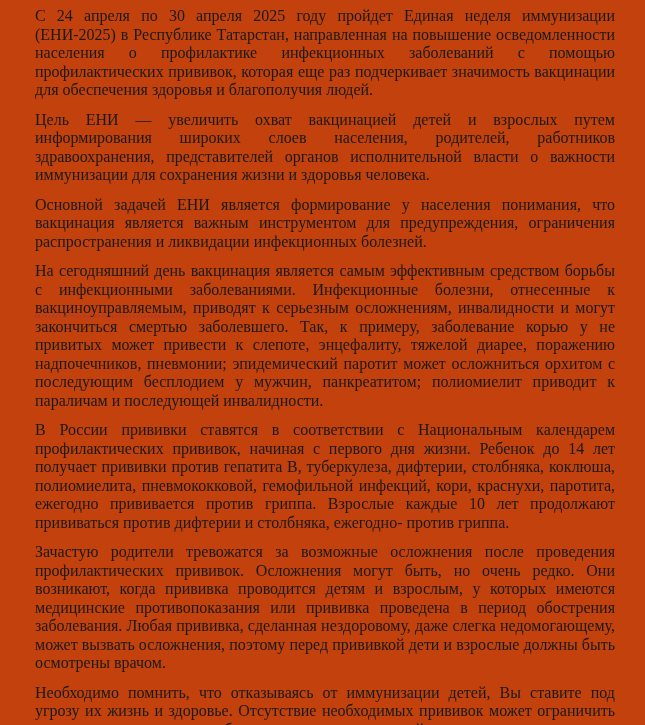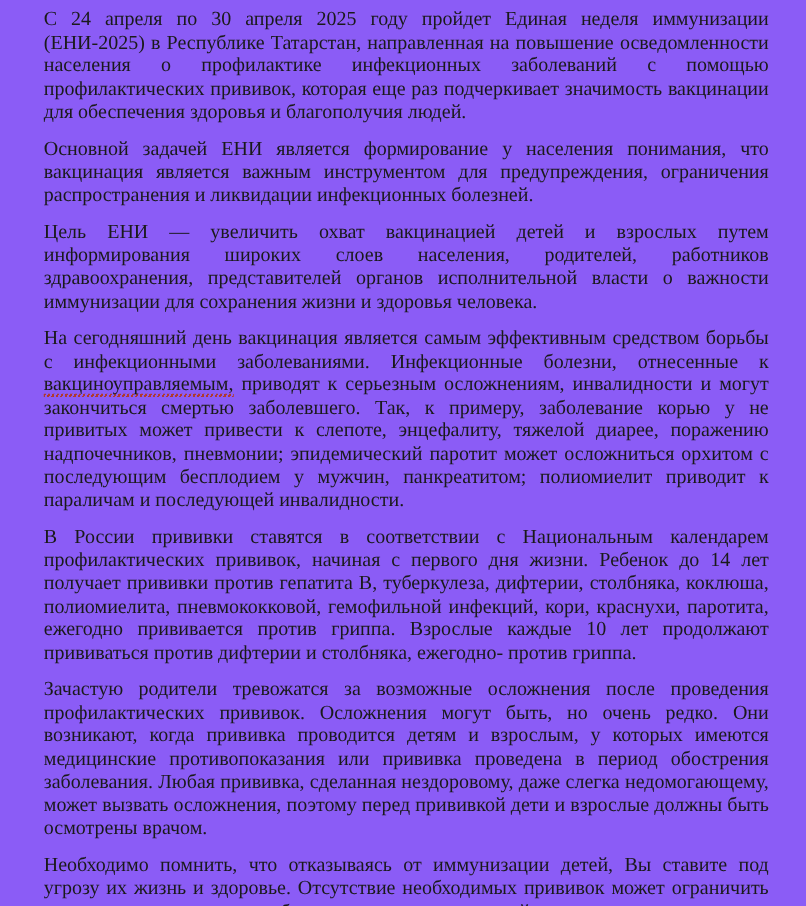--- a/index.html
+++ b/index.html
@@ -10,21 +10,21 @@
   body {
     width: 645px;
     height: 725px;
     overflow: hidden;
   }
   .page {
     box-sizing: border-box;
     width: 645px;
     height: 725px;
     padding: 7px 30px 0 35px;
-    background: #8b5cf6;
+    background: #c2410c;
     font-family: "Liberation Serif", "DejaVu Serif", serif;
     font-size: 16px;
     line-height: 18.5px;
     color: #1a1a1a;
     text-align: justify;
   }
   .para {
     margin: 0 0 11px 0;
   }
   .para.last {
@@ -42,23 +42,23 @@
                 left bottom / 100% 2.6px no-repeat;
   }
 </style>
 </head>
 <body>
 
 <div class="page">
 
   <p class="para">С 24 апреля по 30 апреля  2025 году пройдет Единая неделя иммунизации (ЕНИ-2025) в Республике Татарстан, направленная на повышение осведомленности населения о профилактике инфекционных заболеваний с помощью профилактических прививок, которая еще раз подчеркивает значимость вакцинации для обеспечения здоровья и благополучия людей.</p>
 
+  <p class="para">Цель ЕНИ — увеличить охват вакцинацией детей и взрослых путем информирования широких слоев населения, родителей, работников здравоохранения, представителей органов исполнительной власти о важности иммунизации для сохранения жизни и здоровья человека.</p>
+
   <p class="para">Основной задачей ЕНИ является формирование у населения понимания, что вакцинация является важным инструментом для предупреждения, ограничения распространения и ликвидации инфекционных болезней.</p>
-
-  <p class="para">Цель ЕНИ — увеличить охват вакцинацией детей и взрослых путем информирования широких слоев населения, родителей, работников здравоохранения, представителей органов исполнительной власти о важности иммунизации для сохранения жизни и здоровья человека.</p>
 
   <p class="para"><span>На сегодняшний день вакцинация является самым эффективным средством борьбы с инфекционными заболеваниями. Инфекционные болезни, отнесенные к </span><span class="misspelled">вакциноуправляемым,</span><span> приводят к серьезным осложнениям, инвалидности и могут закончиться смертью заболевшего. Так, к примеру, заболевание корью у не привитых может привести к слепоте, энцефалиту, тяжелой диарее, поражению надпочечников, пневмонии; эпидемический паротит может осложниться орхитом с последующим бесплодием у мужчин, панкреатитом; полиомиелит приводит к параличам и последующей инвалидности.</span></p>
 
   <p class="para">В России прививки ставятся в соответствии с Национальным календарем профилактических прививок, начиная с первого дня жизни. Ребенок до 14 лет получает прививки против гепатита В, туберкулеза, дифтерии, столбняка, коклюша, полиомиелита, пневмококковой, гемофильной инфекций, кори, краснухи, паротита, ежегодно прививается против гриппа. Взрослые каждые 10 лет продолжают прививаться против дифтерии и столбняка, ежегодно- против гриппа.</p>
 
   <p class="para">Зачастую родители тревожатся за возможные осложнения после проведения профилактических прививок. Осложнения могут быть, но очень редко. Они возникают, когда прививка проводится детям и взрослым, у которых имеются медицинские противопоказания или прививка проведена в период обострения заболевания. Любая прививка, сделанная нездоровому, даже слегка недомогающему, может вызвать осложнения, поэтому перед прививкой дети и взрослые должны быть осмотрены врачом.</p>
 
   <p class="para last"><span>Необходимо помнить, что отказываясь от иммунизации детей, Вы ставите под угрозу их жизнь и здоровье. Отсутствие необходимых прививок может ограничить возможность посещения образовательных учреждений в период эпидемического неблагополучия.</span></p>
 
 </div>

